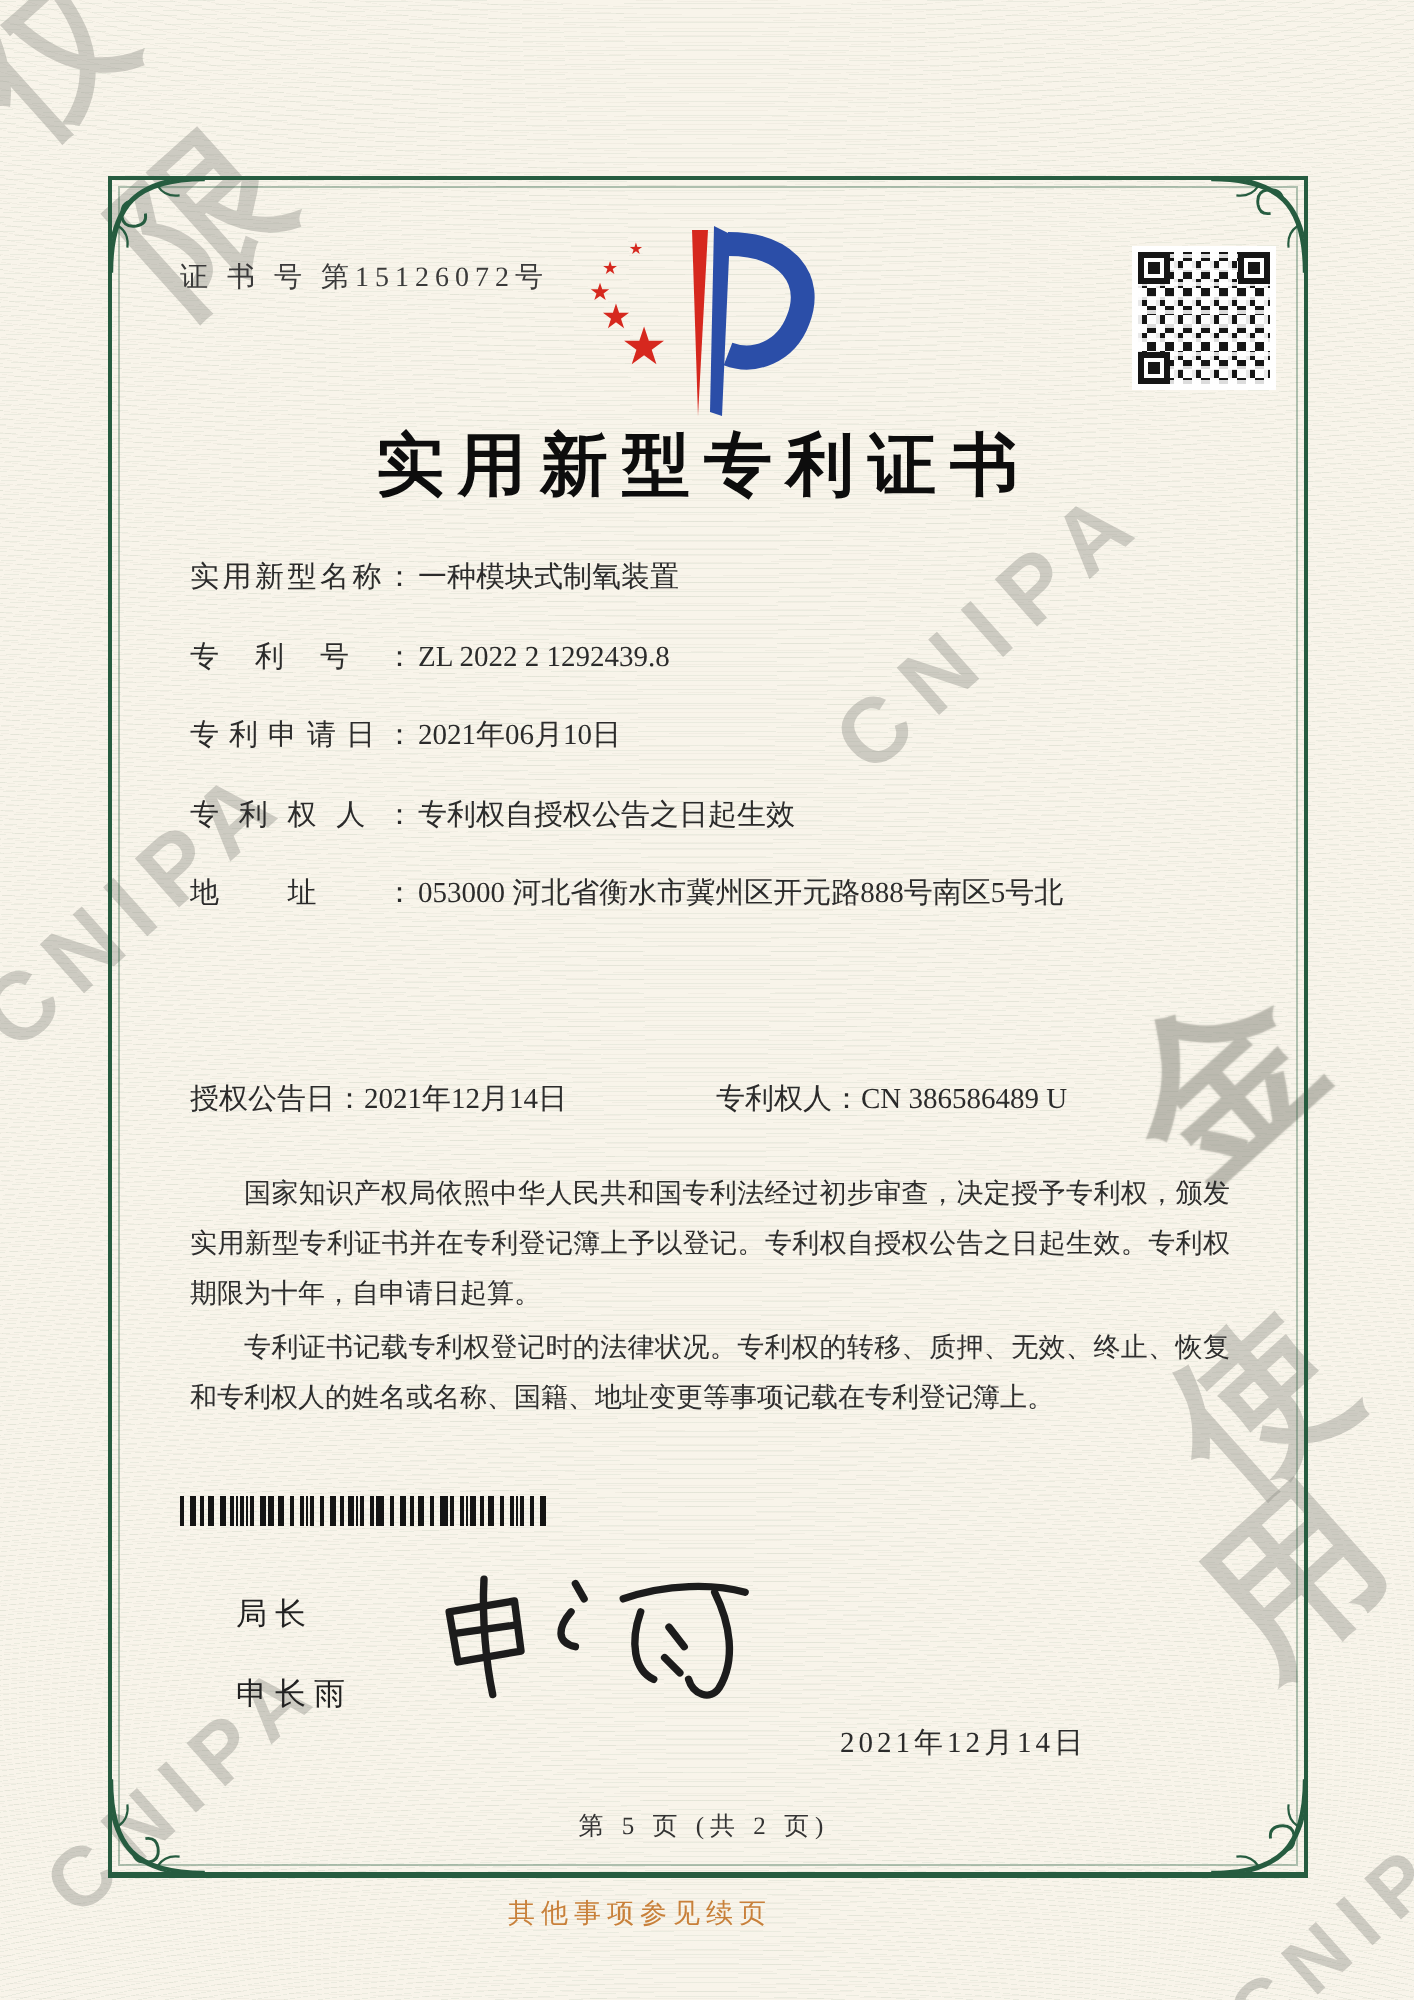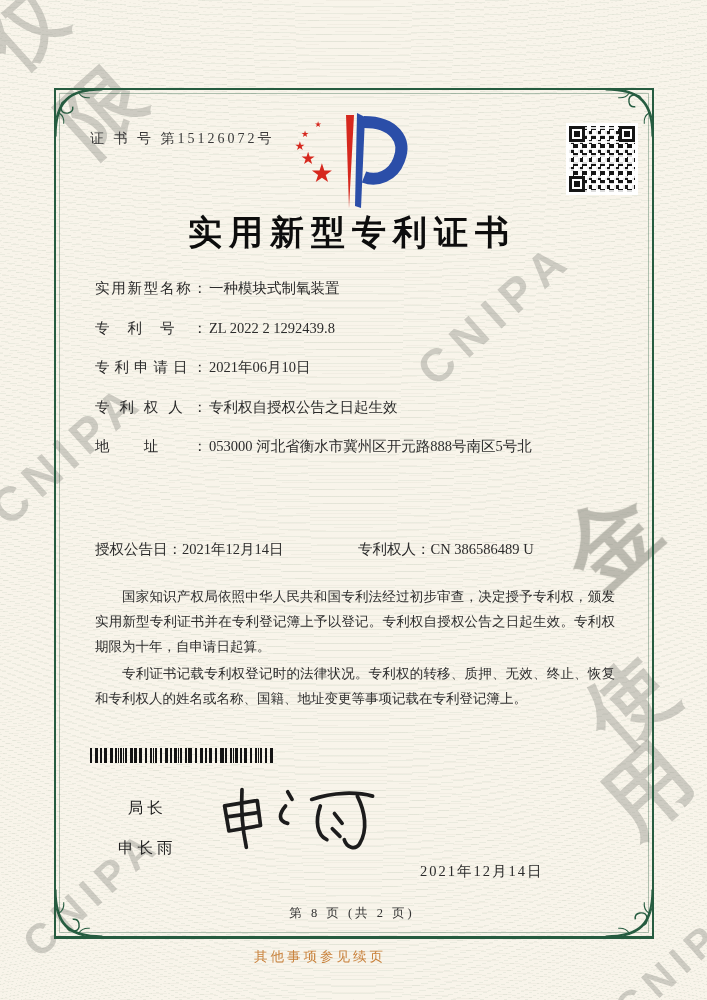--- a/index.html
+++ b/index.html
@@ -58,21 +58,21 @@
   .paras{position:absolute;left:95px;top:585px;width:520px;font-size:13.5px;
     line-height:1.85;color:#2e2e2e;text-align:justify;}
   .paras p{margin:0 0 2px 0;text-indent:2em;}
   
   .barcode{position:absolute;left:90px;top:748px;width:183px;height:15px;
     background:
       repeating-linear-gradient(90deg,#141414 0 2px,transparent 2px 5px),
       repeating-linear-gradient(90deg,#141414 0 1px,transparent 1px 7px),
       repeating-linear-gradient(90deg,#141414 0 1px,transparent 1px 11px);}
   
-  .sig-labels{position:absolute;left:118px;top:800px;font-size:15.5px;color:#222;letter-spacing:4px;line-height:1;text-align:center;}
+  .sig-labels{position:absolute;left:118px;top:800px;font-size:15.5px;color:#222;letter-spacing:4px;line-height:1;}
   .sig-labels .l2{margin-top:24px;}
   .signature{position:absolute;left:205px;top:782px;width:185px;height:78px;}
   .issue-date{position:absolute;left:420px;top:862px;font-size:14.5px;color:#2b2b2b;letter-spacing:2px;}
   .page-num{position:absolute;left:54px;top:905px;width:596px;text-align:center;
     font-size:12.5px;color:#333;letter-spacing:3px;}
   .bottom-note{position:absolute;left:0;top:948px;width:640px;text-align:center;
     font-size:13.5px;color:#c8803a;letter-spacing:3px;}
 </style>
 </head>
 <body>
@@ -208,17 +208,17 @@
         <path d="M106,22 C101,36 103,49 112,53"></path>
         <path d="M140,13 C147,27 150,44 142,57 C138,63 130,60 128,53"></path>
         <path d="M119,29 l7,9"></path>
         <path d="M117,43 l7,7"></path>
       </g>
     </svg>
   </div>
 
   <div class="issue-date">2021年12月14日</div>
 
-  <div class="page-num">第 8 页 (共 2 页)</div>
+  <div class="page-num">第 5 页 (共 2 页)</div>
 
   <div class="bottom-note">其他事项参见续页</div>
 
 </div>
 
 </body></html>

